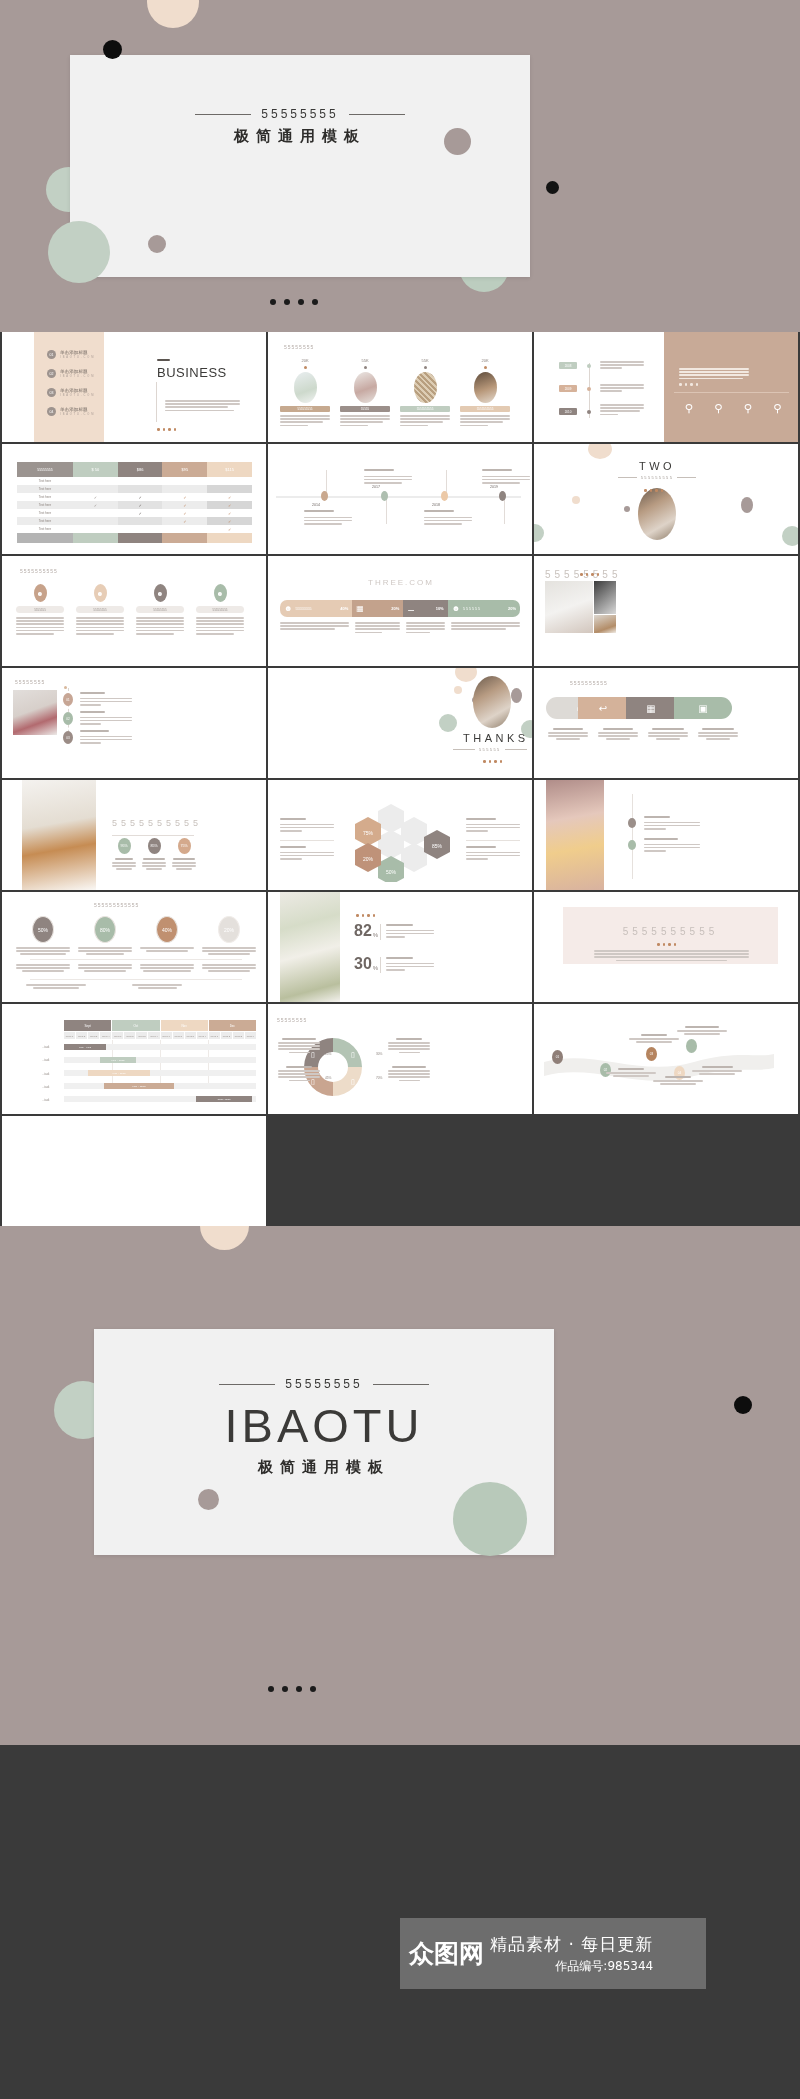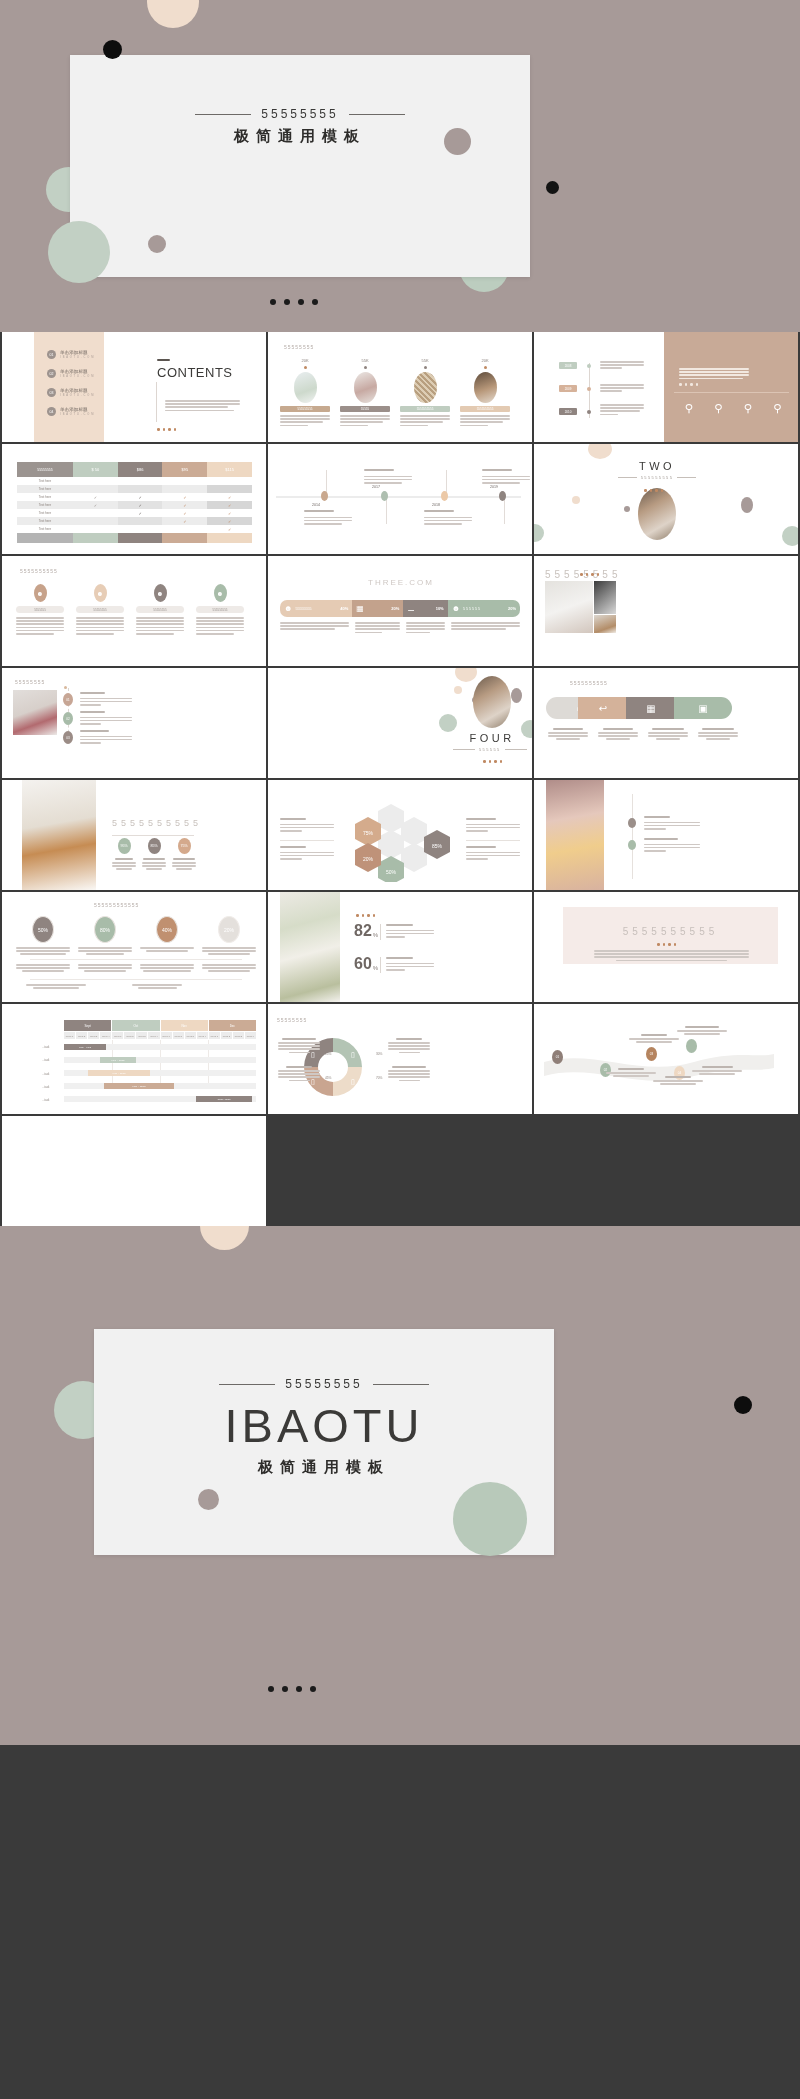--- a/index.html
+++ b/index.html
@@ -180,21 +180,21 @@
         <div style="display:flex;align-items:center;gap:4px;margin-bottom:10px;">
           <span class="circ" style="position:relative;width:9px;height:9px;background:#9d938e;color:#fff;font-size:3.5px;display:flex;align-items:center;justify-content:center;">03</span>
           <span><span style="font-size:4.6px;color:#6e655f;font-family:'DejaVu Sans',sans-serif;">单击添加标题</span><br><span style="font-size:2.6px;color:#a79a94;letter-spacing:0.6px;">I B A O T U . C O M</span></span>
         </div>
         <div style="display:flex;align-items:center;gap:4px;">
           <span class="circ" style="position:relative;width:9px;height:9px;background:#9d938e;color:#fff;font-size:3.5px;display:flex;align-items:center;justify-content:center;">04</span>
           <span><span style="font-size:4.6px;color:#6e655f;font-family:'DejaVu Sans',sans-serif;">单击添加标题</span><br><span style="font-size:2.6px;color:#a79a94;letter-spacing:0.6px;">I B A O T U . C O M</span></span>
         </div>
       </div>
       <span class="tl" style="position:absolute;left:155px;top:27px;width:13px;background:#5b5550;height:1.5px;"></span>
-      <span class="contents-word" style="position:absolute;left:155px;top:33px;">CONTENTS</span>
+      <span class="contents-word" style="position:absolute;left:155px;top:33px;">BUSINESS</span>
       <span style="position:absolute;left:154px;top:50px;width:1px;height:40px;background:#ddd6d1;"></span>
       <div style="position:absolute;left:163px;top:68px;width:75px;">
         <span class="tline" style="width:100%"></span>
           <span class="tline" style="width:100%"></span>
         <span class="tline" style="width:84%"></span>
           <span class="tline" style="width:92%"></span>
       </div>
       <div class="sdots" style="position:absolute;left:155px;top:96px;">
           <i></i>
           <i></i>
@@ -580,21 +580,21 @@
     </div>
 
     <div class="thumb">
       <span class="circ" style="left:187px;top:-6px;width:22px;height:20px;background:#f0ddcd;"></span>
       <span class="circ" style="left:186px;top:18px;width:8px;height:8px;background:#f0ddcd;"></span>
       <span class="circ" style="left:204px;top:29px;width:6px;height:6px;background:#a79a98;"></span>
       <span class="circ" style="left:243px;top:20px;width:11px;height:15px;background:#a79a98;"></span>
       <span class="circ" style="left:171px;top:46px;width:18px;height:18px;background:#c2d0c4;"></span>
       <span class="circ" style="left:253px;top:52px;width:18px;height:18px;background:#c2d0c4;"></span>
       <span class="ell" style="left:205px;top:8px;width:38px;height:52px;background:linear-gradient(150deg,#6a5a4c 0%,#b79b82 35%,#ded3c8 70%,#8d7b67 100%);"></span>
-      <span class="sec-word" style="position:absolute;left:195px;top:64px;width:58px;text-align:center;">FOUR</span>
+      <span class="sec-word" style="position:absolute;left:195px;top:64px;width:58px;text-align:center;">THANKS</span>
       <div style="position:absolute;left:185px;top:79px;width:78px;display:flex;align-items:center;gap:4px;">
         <span class="rule" style="width:22px;background:#c6bfb9;"></span>
         <span class="sec-sub">555555</span>
         <span class="rule" style="width:22px;background:#c6bfb9;"></span>
       </div>
       <div class="sdots" style="position:absolute;left:215px;top:92px;">
           <i></i>
           <i></i>
           <i></i>
           <i></i>
@@ -828,21 +828,21 @@
       </div>
       <span style="position:absolute;left:112px;top:32px;width:1px;height:16px;background:#ddd7d2;"></span>
       <div style="position:absolute;left:118px;top:32px;width:48px;">
           <span class="tline" style="width:56%;background:#bdb5b0;height:2px"></span>
           <div style="height:2px"></div>
           <span class="tline" style="width:100%"></span>
           <span class="tline" style="width:100%"></span>
           <span class="tline" style="width:40%"></span>
         </div>
       <div style="position:absolute;left:86px;top:65px;display:flex;align-items:flex-end;gap:1px;">
-        <span style="font-size:16px;font-weight:700;color:#6f6763;line-height:0.9;font-family:'Liberation Sans',sans-serif;">60</span>
+        <span style="font-size:16px;font-weight:700;color:#6f6763;line-height:0.9;font-family:'Liberation Sans',sans-serif;">30</span>
         <span style="font-size:6px;color:#8a817c;">%</span>
       </div>
       <span style="position:absolute;left:112px;top:65px;width:1px;height:16px;background:#ddd7d2;"></span>
       <div style="position:absolute;left:118px;top:65px;width:48px;">
           <span class="tline" style="width:56%;background:#bdb5b0;height:2px"></span>
           <div style="height:2px"></div>
           <span class="tline" style="width:100%"></span>
           <span class="tline" style="width:100%"></span>
           <span class="tline" style="width:40%"></span>
         </div>
@@ -1022,14 +1022,21 @@
     <span class="dot" style="left:453px;top:256px;width:74px;height:74px;background:#b8c9ba;"></span>
 
     <div class="pagedots" style="position:absolute;left:268px;top:460px;">
       <i></i>
         <i></i>
         <i></i>
         <i></i>
     </div>
   </div>
 
+  <div class="wm">
+    <span class="wm-logo">众图网</span>
+    <div class="wm-right">
+      <span class="wm-tag">精品素材 · 每日更新</span>
+      <span class="wm-id">作品编号:985344</span>
+    </div>
+  </div>
 
 </div>
 
 </body></html>

